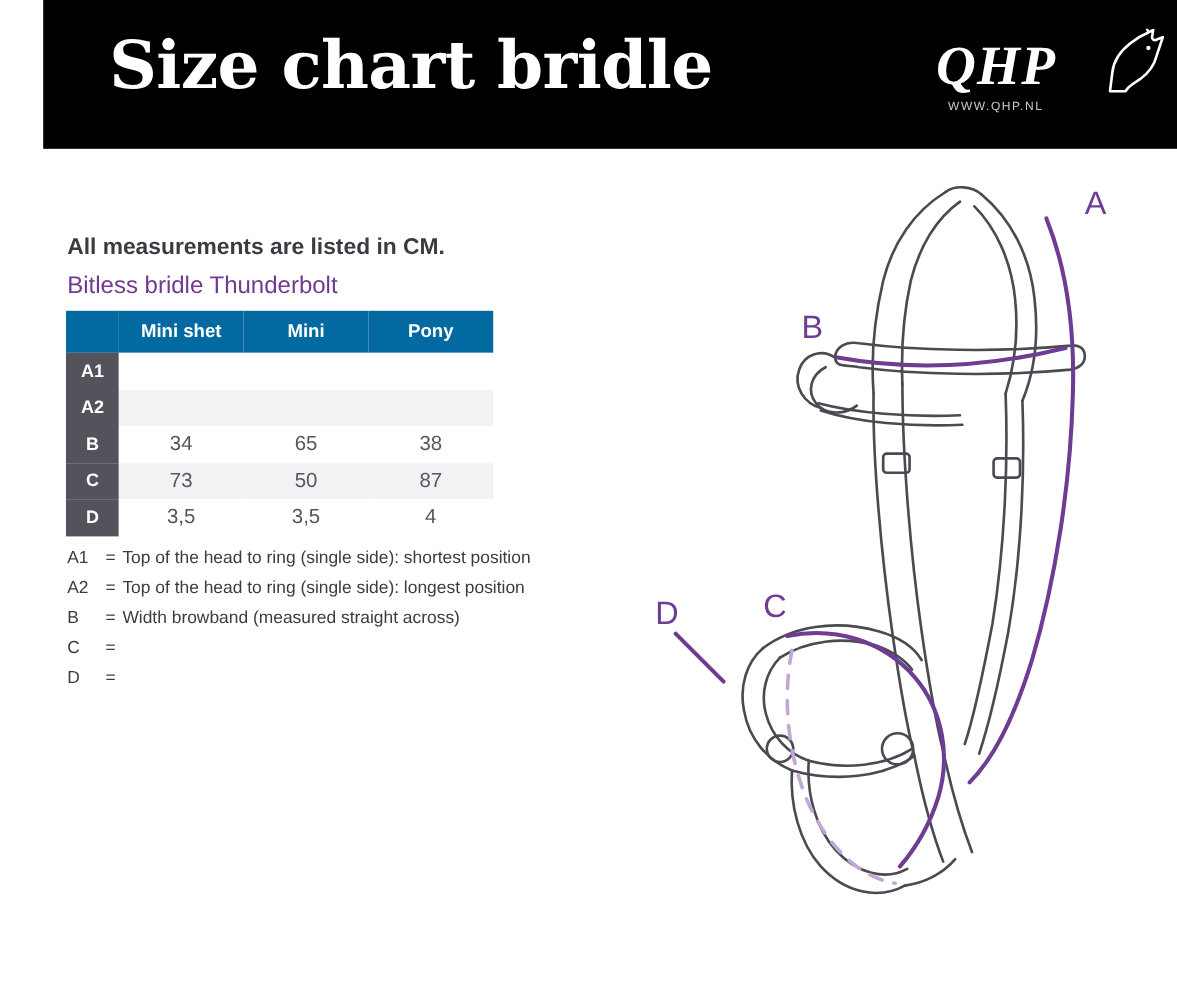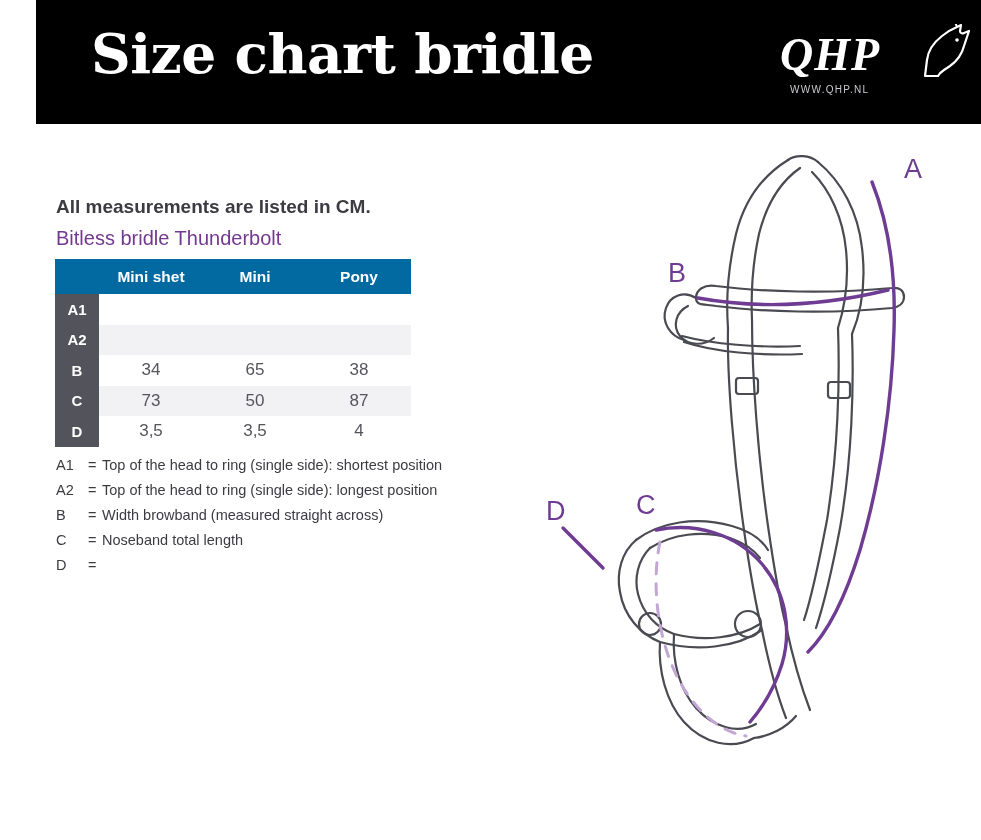--- a/index.html
+++ b/index.html
@@ -258,21 +258,20 @@
       <span>Top of the head to ring (single side): longest position</span>
     </div>
     <div class="legend-row">
       <span class="legend-key">B</span>
       <span class="legend-eq">=</span>
       <span>Width browband (measured straight across)</span>
     </div>
     <div class="legend-row">
       <span class="legend-key">C</span>
       <span class="legend-eq">=</span>
-      <span>Noseband total length</span>
     </div>
     <div class="legend-row">
       <span class="legend-key">D</span>
       <span class="legend-eq">=</span>
     </div>
   </div>
 
   <div class="illus">
     <svg width="481" height="700" viewBox="0 0 481 700">
       <g fill="none" stroke="#4a4a52" stroke-width="2.2" stroke-linejoin="round" stroke-linecap="round">

